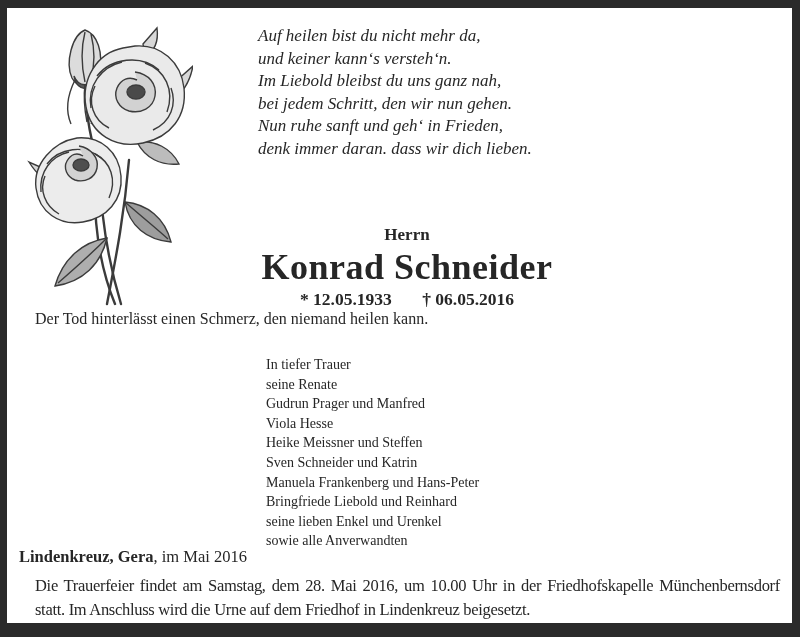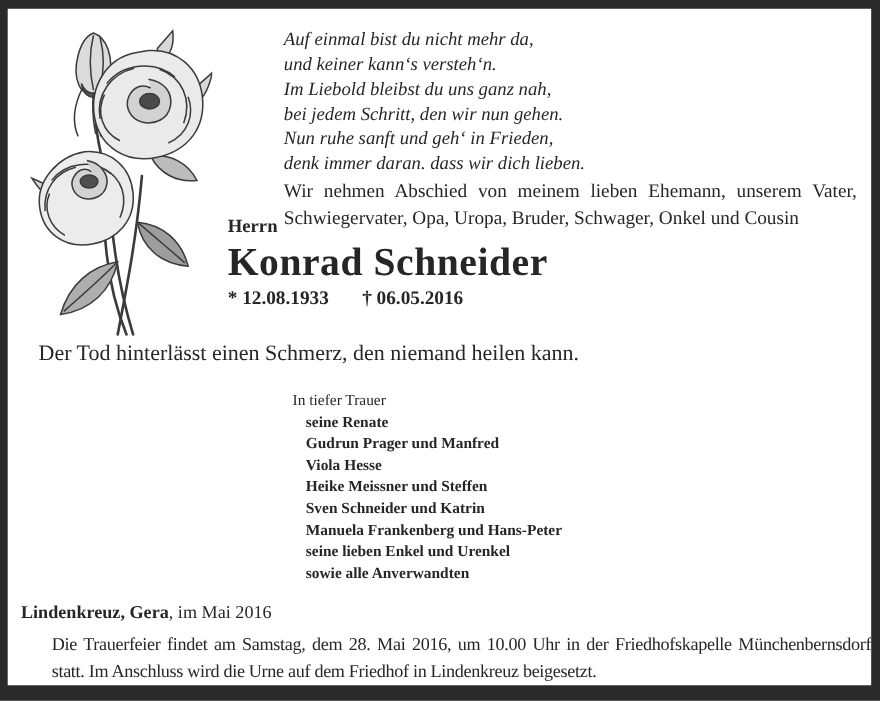--- a/index.html
+++ b/index.html
@@ -19,34 +19,34 @@
   .rose{position:absolute;left:18px;top:12px;width:168px;height:290px;}
   .poem{
     position:absolute;left:251px;top:17px;width:300px;
     font-style:italic;font-size:17px;line-height:22.5px;
   }
   .announcement{
     position:absolute;left:251px;top:153px;width:521px;
     font-size:17.5px;line-height:25px;text-align:justify;
   }
   .headline{
-    position:absolute;left:200px;top:188px;width:400px;
+    position:absolute;left:200px;top:217px;width:400px;text-align:center;
   }
   .salutation{font-weight:bold;font-size:17px;}
   .deceased-name{font-weight:bold;font-size:36px;line-height:38px;margin-top:3px;letter-spacing:0.5px;}
   .dates{font-weight:bold;font-size:17.5px;margin-top:3px;}
   .dates .death{margin-left:26px;margin-top:16px;}
-  .epitaph{position:absolute;left:28px;top:302px;font-size:20px;}
+  .epitaph{position:absolute;left:28px;top:302px;font-size:16px;}
   .mourners{position:absolute;left:259px;top:347px;font-size:14px;line-height:19.6px;}
   .mourners .intro{font-weight:normal;}
-  .mourners-list div{font-weight:bold;margin-left:12px;}
+  .mourners-list div{font-weight:normal;}
   .place-line{position:absolute;left:12px;top:539px;font-size:16.5px;}
   .place-line .place{font-weight:bold;}
   .funeral{
-    position:absolute;left:40px;top:566px;width:745px;
+    position:absolute;left:28px;top:566px;width:745px;
     font-size:16.5px;line-height:24px;text-align:justify;
     letter-spacing:-0.3px;
   }
 </style>
 </head>
 <body>
 
 <div class="page">
 
   <svg class="rose" viewBox="0 0 168 290" xmlns="http://www.w3.org/2000/svg">
@@ -95,50 +95,50 @@
       <path d="M22 144 C 34 128, 60 124, 76 138" fill="none"></path>
       <path d="M16 172 C 14 152, 26 136, 44 132" fill="none"></path>
       <path d="M84 178 C 92 160, 86 142, 70 134" fill="none"></path>
       <path d="M34 194 C 20 186, 14 170, 20 156" fill="none"></path>
       <path d="M54 126 C 66 128, 74 138, 72 148 C 70 158, 60 163, 50 160 C 42 157, 38 148, 42 141 C 46 134, 52 132, 58 136" fill="#d2d2d2"></path>
       <ellipse cx="56" cy="145" rx="8" ry="6" fill="#4f4f4f"></ellipse>
     </g>
   </svg>
 
   <div class="poem">
-      <div>Auf einmal bist du nicht mehr da,</div>
+      <div>Auf heilen bist du nicht mehr da,</div>
       <div>und keiner kann‘s versteh‘n.</div>
       <div>Im Liebold bleibst du uns ganz nah,</div>
       <div>bei jedem Schritt, den wir nun gehen.</div>
       <div>Nun ruhe sanft und geh‘ in Frieden,</div>
       <div>denk immer daran. dass wir dich lieben.</div>
     </div>
 
-  <div class="announcement">Wir nehmen Abschied von meinem lieben Ehemann, unserem Vater, Schwiegervater, Opa, Uropa, Bruder, Schwager, Onkel und Cousin</div>
 
   <div class="headline">
     <div class="salutation">Herrn</div>
     <div class="deceased-name">Konrad Schneider</div>
     <div class="dates">
-      <span class="birth">* 12.08.1933</span>
+      <span class="birth">* 12.05.1933</span>
       <span class="death">† 06.05.2016</span>
     </div>
   </div>
 
   <div class="epitaph">Der Tod hinterlässt einen Schmerz, den niemand heilen kann.</div>
 
   <div class="mourners">
     <div class="intro">In tiefer Trauer</div>
     <div class="mourners-list">
         <div>seine Renate</div>
         <div>Gudrun Prager und Manfred</div>
         <div>Viola Hesse</div>
         <div>Heike Meissner und Steffen</div>
         <div>Sven Schneider und Katrin</div>
         <div>Manuela Frankenberg und Hans-Peter</div>
+        <div>Bringfriede Liebold und Reinhard</div>
         <div>seine lieben Enkel und Urenkel</div>
         <div>sowie alle Anverwandten</div>
       </div>
   </div>
 
   <div class="place-line">
     <span class="place">Lindenkreuz, Gera</span><span>, im Mai 2016</span>
   </div>
 
   <div class="funeral">Die Trauerfeier findet am Samstag, dem 28. Mai 2016, um 10.00 Uhr in der Friedhofskapelle München­bernsdorf statt. Im Anschluss wird die Urne auf dem Friedhof in Lindenkreuz beigesetzt.</div>

